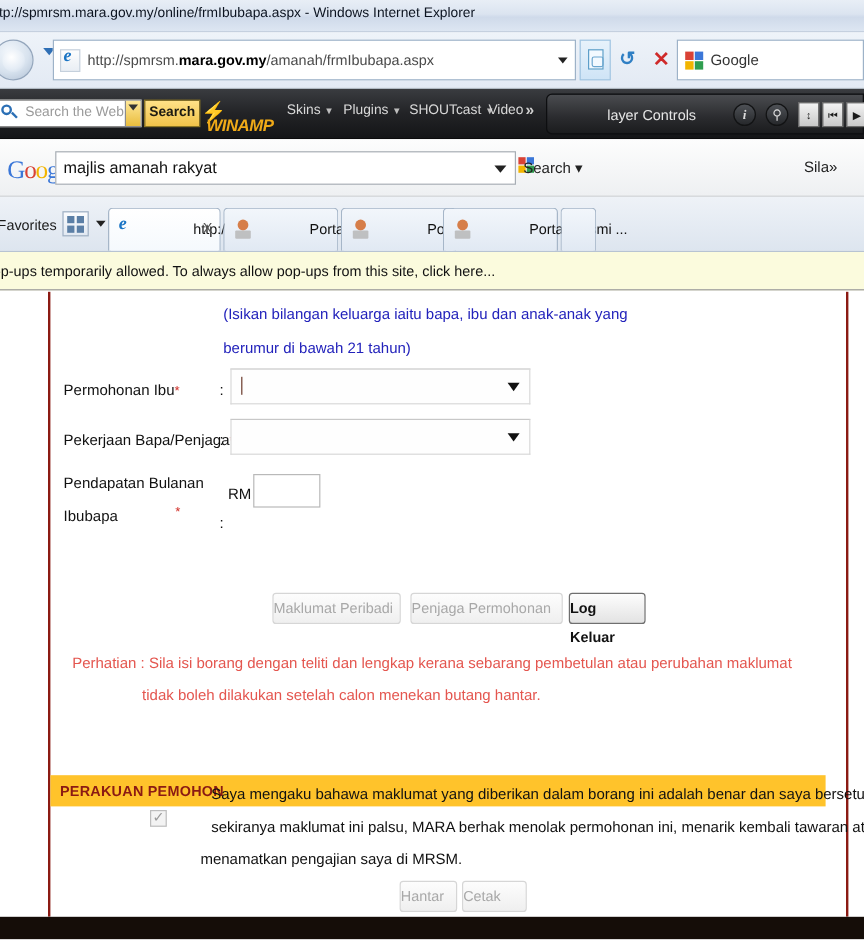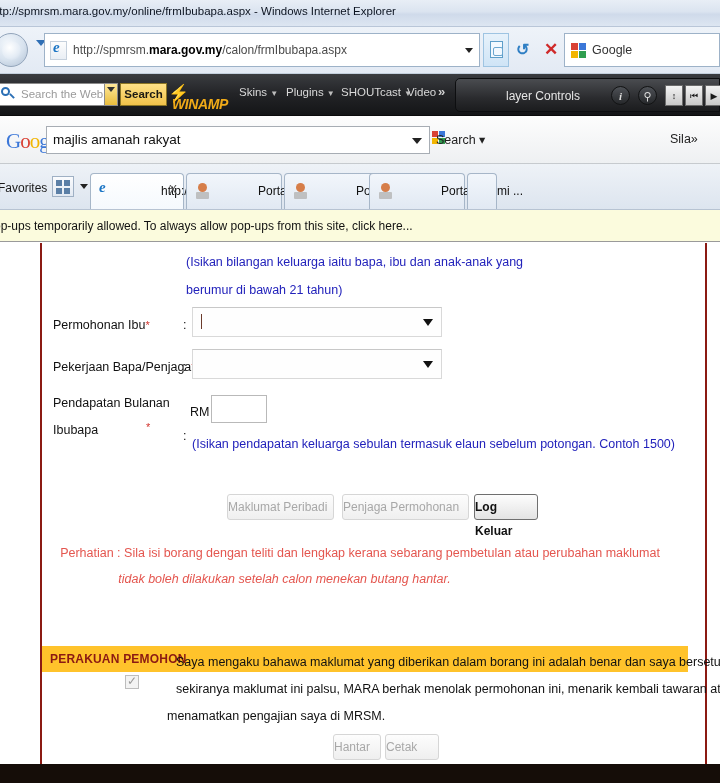--- a/index.html
+++ b/index.html
@@ -320,21 +320,21 @@
   </div>
 
   <div class="navrow">
     <div class="backfwd">
       <div class="navcircle"></div>
     </div>
     <div class="histarrow"></div>
 
     <div class="urlbar">
       <div class="ie-favicon"></div>
-      <div class="url-text"><span>http://spmrsm.</span><b>mara.gov.my</b><span>/calon/frmIbubapa.aspx</span></div>
+      <div class="url-text"><span>http://spmrsm.</span><b>mara.gov.my</b><span>/amanah/frmIbubapa.aspx</span></div>
       <div class="url-drop"></div>
     </div>
 
     <div class="navbtn compat">
       <div class="compat-glyph"></div>
     </div>
     <div class="navbtn refresh">
       <div class="refresh-glyph">↺</div>
     </div>
     <div class="navbtn stop">
@@ -484,28 +484,27 @@
     <div class="sel" style="left:192px; top:106px; width:250px;">
       <div class="arrow"></div>
     </div>
 
     <div class="form-label" style="left:53px; top:153px;">Pendapatan Bulanan</div>
     <div class="form-label" style="left:53px; top:180px;">Ibubapa</div>
     <div class="req" style="position:absolute; left:146px; top:178px;">*</div>
     <div class="colon" style="left:183px; top:186px;">:</div>
     <div class="rm-label" style="left:190px; top:162px;">RM</div>
     <div class="rm-input" style="left:211px; top:152px;"></div>
-    <div class="hint-blue" style="left:192px; top:194px;">(Isikan pendapatan keluarga sebulan termasuk elaun sebelum potongan. Contoh 1500)</div>
 
     <div class="btn disabled" style="left:227px; top:251px; width:107px;">Maklumat Peribadi</div>
     <div class="btn disabled" style="left:342px; top:251px; width:127px;">Penjaga Permohonan</div>
     <div class="btn enabled" style="left:474px; top:251px; width:64px;">Log Keluar</div>
 
     <div class="warn" style="left:0; top:303px; width:720px;">Perhatian : Sila isi borang dengan teliti dan lengkap kerana sebarang pembetulan atau perubahan maklumat</div>
-    <div class="warn" style="left:0; top:329px; width:569px;font-style:italic;">tidak boleh dilakukan setelah calon menekan butang hantar.</div>
+    <div class="warn" style="left:0; top:329px; width:569px;">tidak boleh dilakukan setelah calon menekan butang hantar.</div>
 
     <div class="section-head" style="top:367px;margin-top:36px;">
       <span>PERAKUAN PEMOHON</span>
     </div>
 
     <div class="chk" style="top:432px;"></div>
     <div class="declare-line" style="left:176px; top:412px;">Saya mengaku bahawa maklumat yang diberikan dalam borang ini adalah benar dan saya bersetuju</div>
     <div class="declare-line" style="left:176px; top:439px;">sekiranya maklumat ini palsu, MARA berhak menolak permohonan ini, menarik kembali tawaran atau</div>
     <div class="declare-line" style="left:167px; top:466px;">menamatkan pengajian saya di MRSM.</div>
 

